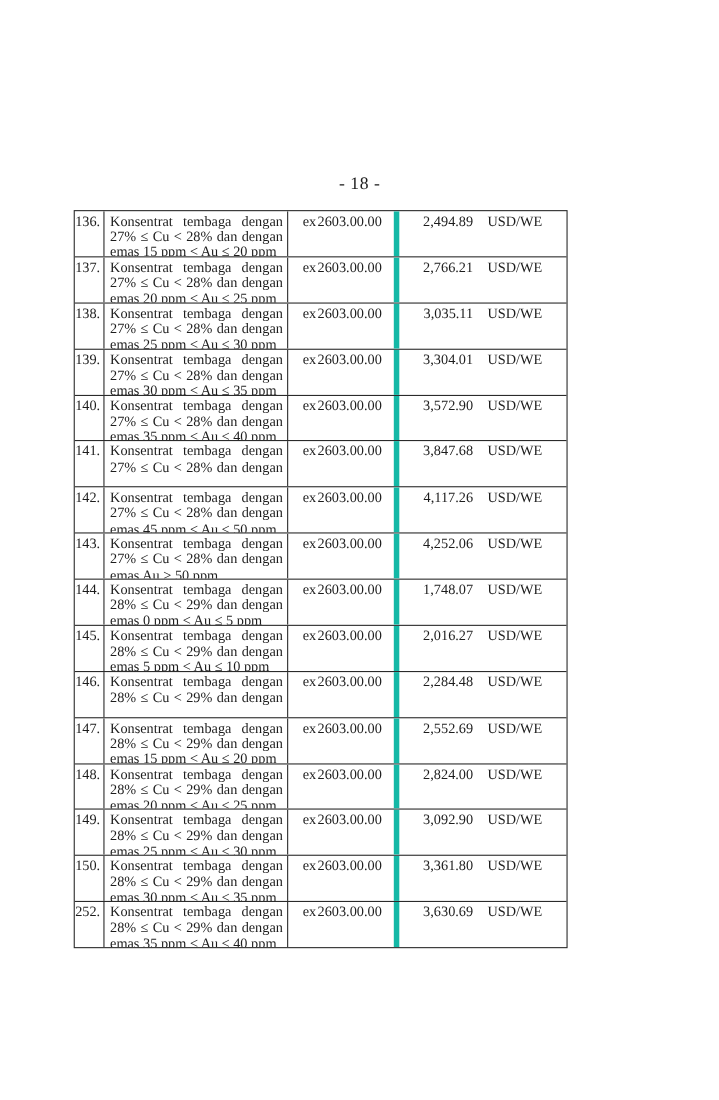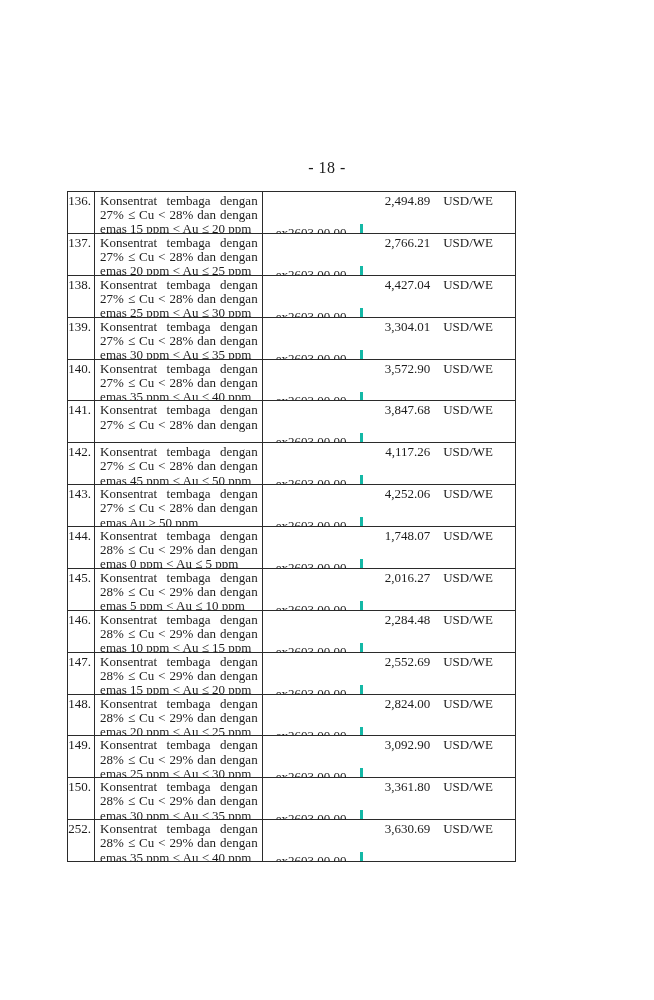--- a/index.html
+++ b/index.html
@@ -44,24 +44,23 @@
   }
   .c-desc{
     width:235px;
     border-right:1px solid #2b2b2b;
     padding:2px 4px 0 5px;
   }
   .dline{height:14.2px;overflow:hidden;}
   .dline.just{text-align:justify;text-align-last:justify;}
   .c-code{
     width:132px;
-    border-right:3px solid #14b8a6;
-    display:flex;
+    border-right:5px solid #14b8a6;
+    display:flex;justify-content:space-between;
     padding:2px 11px 0 13px;
-    margin-top:32px;
   }
   .c-price{
     flex:1;
     display:flex;
     padding:2px 22px 0 0;
     justify-content:center;
   }
   .price{width:67px;text-align:right;}
   .unit{margin-left:13px;}
 </style>
@@ -108,21 +107,21 @@
         <div class="cell c-desc">
           <div class="dline just">Konsentrat tembaga dengan kadar</div>
           <div class="dline just">27% ≤ Cu &lt; 28% dan dengan kadar</div>
           <div class="dline">emas 25 ppm &lt; Au ≤ 30 ppm</div>
         </div>
         <div class="cell c-code">
           <span>ex</span>
           <span>2603.00.00</span>
         </div>
         <div class="cell c-price">
-          <span class="price">4,427.04</span>
+          <span class="price">3,035.11</span>
           <span class="unit">USD/WE</span>
         </div>
       </div>
       <div class="row">
         <div class="cell c-no">139.</div>
         <div class="cell c-desc">
           <div class="dline just">Konsentrat tembaga dengan kadar</div>
           <div class="dline just">27% ≤ Cu &lt; 28% dan dengan kadar</div>
           <div class="dline">emas 30 ppm &lt; Au ≤ 35 ppm</div>
         </div>
@@ -228,21 +227,20 @@
         <div class="cell c-price">
           <span class="price">2,016.27</span>
           <span class="unit">USD/WE</span>
         </div>
       </div>
       <div class="row">
         <div class="cell c-no">146.</div>
         <div class="cell c-desc">
           <div class="dline just">Konsentrat tembaga dengan kadar</div>
           <div class="dline just">28% ≤ Cu &lt; 29% dan dengan kadar</div>
-          <div class="dline">emas 10 ppm &lt; Au ≤ 15 ppm</div>
         </div>
         <div class="cell c-code">
           <span>ex</span>
           <span>2603.00.00</span>
         </div>
         <div class="cell c-price">
           <span class="price">2,284.48</span>
           <span class="unit">USD/WE</span>
         </div>
       </div>

